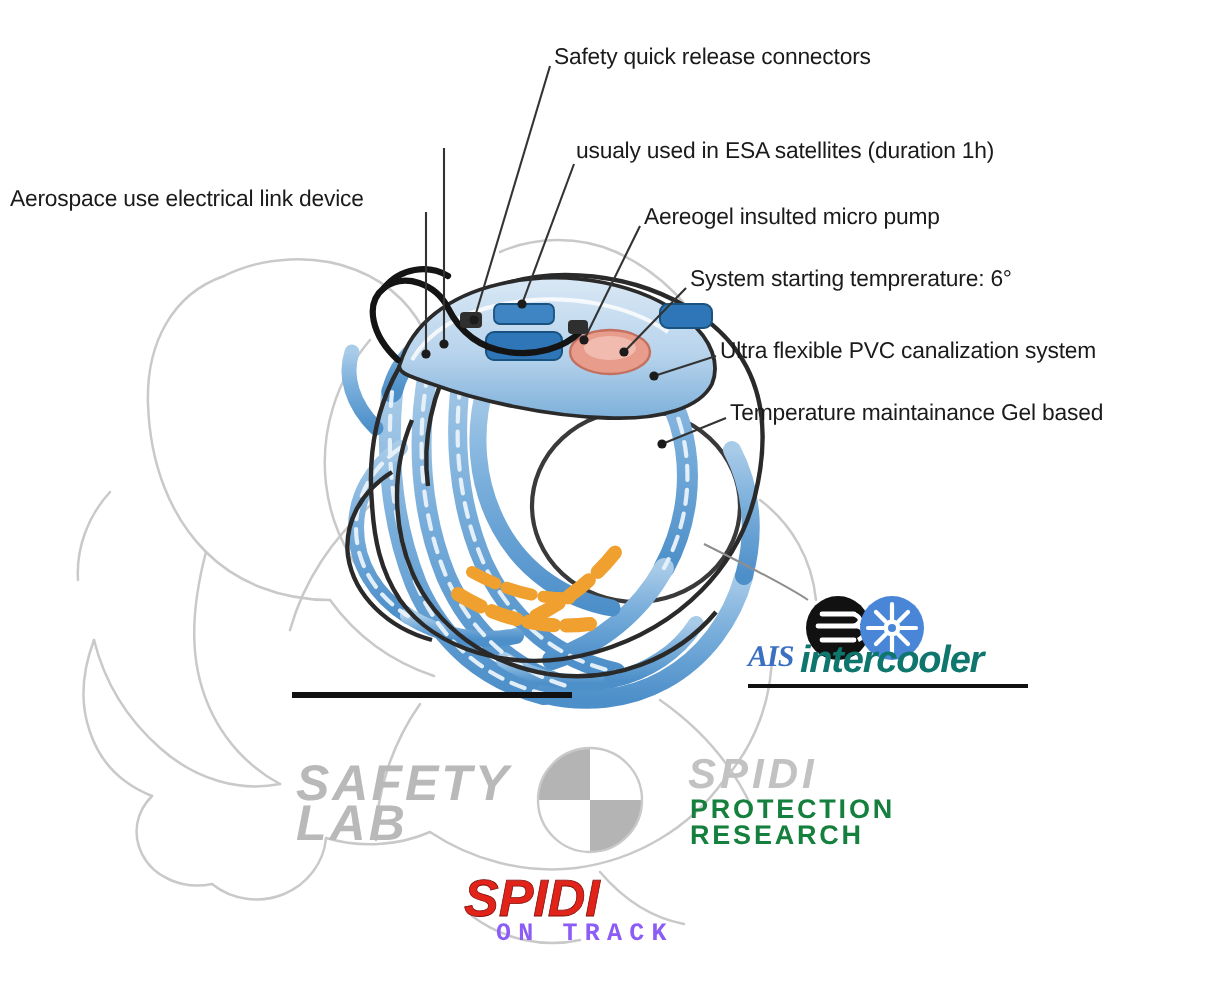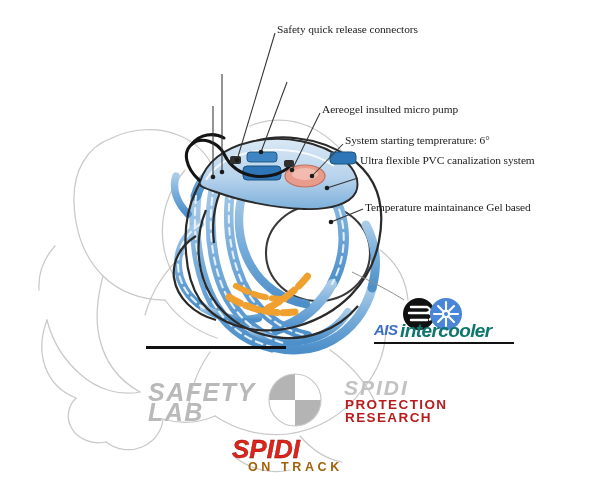--- a/index.html
+++ b/index.html
@@ -10,37 +10,37 @@
   }
   #stage{position:absolute;left:0;top:0;width:604px;height:500px;}
   .layer{position:absolute;left:0;top:0;width:604px;height:500px;}
   .lbl{
     position:absolute;
     font-size:11.4px;
     line-height:13.6px;
     color:#1b1b1b;
     white-space:pre;
     letter-spacing:-0.1px;
-    font-family:Liberation Serif, serif;
+    font-family:Liberation Sans, sans-serif;
   }
   .lbl.two{line-height:14.5px;}
 
   
   #ais-logo{position:absolute;left:374px;top:296px;width:140px;height:50px;}
   #ais-word{
     position:absolute;left:0px;top:24px;
     font-size:19px;font-style:italic;font-weight:bold;
     color:#0f766e;letter-spacing:-0.6px;
     font-family:"Liberation Sans","DejaVu Sans",sans-serif;
   }
   #ais-pre{
     position:absolute;left:0px;top:25px;
     font-size:15px;font-style:italic;font-weight:bold;
     color:#3a6fc4;letter-spacing:-0.5px;
-    font-family:Liberation Sans, sans-serif;
+    font-family:Liberation Serif, serif;
   }
   #ais-rule{position:absolute;left:0px;top:46px;width:140px;height:2px;background:#111;}
 
   
   #safetylab{position:absolute;left:148px;top:378px;width:140px;height:46px;color:#b9b9b9;}
   #sl1,#sl2{
     position:absolute;left:0;font-weight:bold;font-style:italic;
     font-size:25px;letter-spacing:1.5px;color:#b9b9b9;
     font-family:"Liberation Sans","DejaVu Sans",sans-serif;
   }
@@ -49,38 +49,38 @@
 
   
   #spr{position:absolute;left:344px;top:378px;width:130px;}
   #spr0{
     position:absolute;left:0;top:-2px;font-weight:bold;font-style:italic;
     font-size:21px;letter-spacing:2px;color:#c2c2c2;
     font-family:"Liberation Sans","DejaVu Sans",sans-serif;
   }
   #spr1,#spr2{
     position:absolute;left:1px;font-weight:bold;font-size:13.5px;
-    letter-spacing:1.4px;color:#b91c1c;
+    letter-spacing:1.4px;color:#15803d;
     font-family:"Liberation Sans","DejaVu Sans",sans-serif;
   }
   #spr1{top:19px;}
   #spr2{top:32px;}
 
   
   #ontrack{position:absolute;left:232px;top:434px;width:150px;}
   #ot1{
     position:absolute;left:0;top:0;font-weight:bold;font-style:italic;
     font-size:26px;letter-spacing:0px;color:#e2231a;
     -webkit-text-stroke:0.4px #7a0d08;
     font-family:"Liberation Sans","DejaVu Sans",sans-serif;
   }
   #ot2{
     position:absolute;left:16px;top:26px;font-weight:bold;
-    font-size:12.5px;letter-spacing:3.6px;color:#a16207;
-    font-family:Liberation Sans, sans-serif;
+    font-size:12.5px;letter-spacing:3.6px;color:#8b5cf6;
+    font-family:Liberation Mono, monospace;
   }
   #blackrule{position:absolute;left:146px;top:346px;width:140px;height:3px;background:#111;}
 </style>
 </head>
 <body>
 
 <div id="stage">
 
   <svg class="layer" viewBox="0 0 604 500">
     <defs>
@@ -257,31 +257,32 @@
         <line x1="438" y1="306" x2="454" y2="322"></line>
         <line x1="454" y1="306" x2="438" y2="322"></line>
       </g>
       <circle cx="446" cy="314" r="4.2" fill="#ffffff"></circle>
       <circle cx="446" cy="314" r="2" fill="#4a86d8"></circle>
     </g>
   </svg>
 
   <div class="lbl two" style="left:277px;top:22px;">Safety quick release connectors</div>
 
-  <div class="lbl two" style="left:288px;top:54px;"><br></div>
+  <div class="lbl two" style="left:288px;top:54px;"><br><span>usualy used in ESA satellites (duration 1h)</span></div>
 
   <div class="lbl" style="left:322px;top:103px;">Aereogel insulted micro pump</div>
 
   <div class="lbl" style="left:345px;top:134px;">System starting temprerature: 6°</div>
 
-  <div class="lbl" style="left:360px;top:154px;">Ultra flexible PVC canalization system</div>
+  <div class="lbl" style="left:360px;top:170px;">Ultra flexible PVC canalization system</div>
 
   <div class="lbl" style="left:365px;top:201px;text-align:center;">Temperature maintainance Gel based</div>
 
 
+  <div class="lbl" style="left:5px;top:94px;">Aerospace use electrical link device</div>
 
   <div id="blackrule"></div>
 
   <div id="ais-logo">
     <span id="ais-pre">AIS</span>
     <span id="ais-word" style="left:26px;">intercooler</span>
     <div id="ais-rule"></div>
   </div>
 
   <div id="safetylab">

